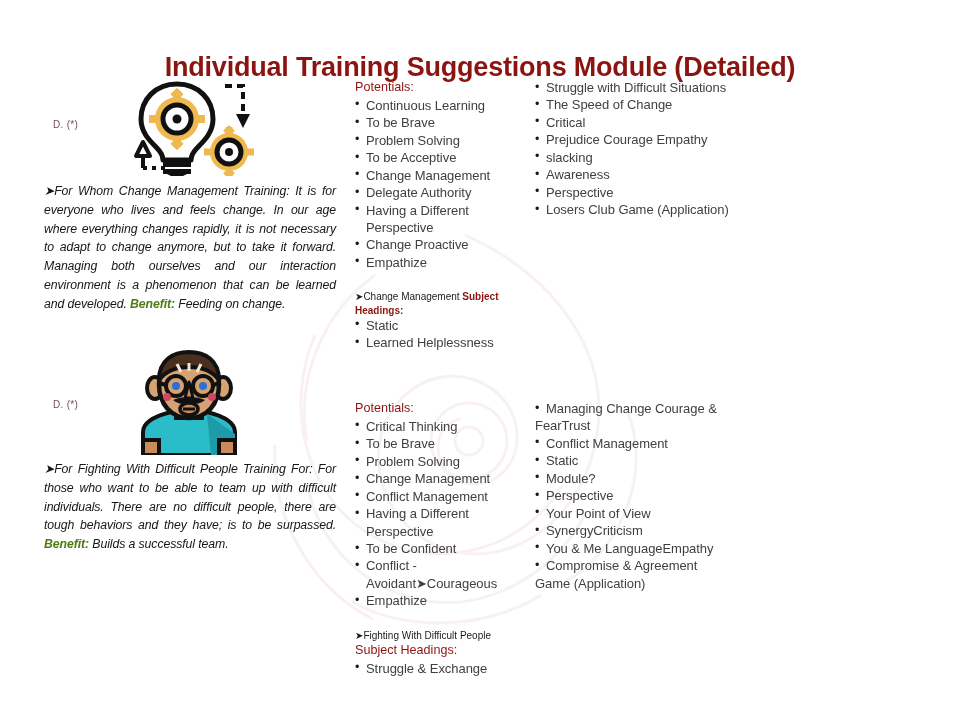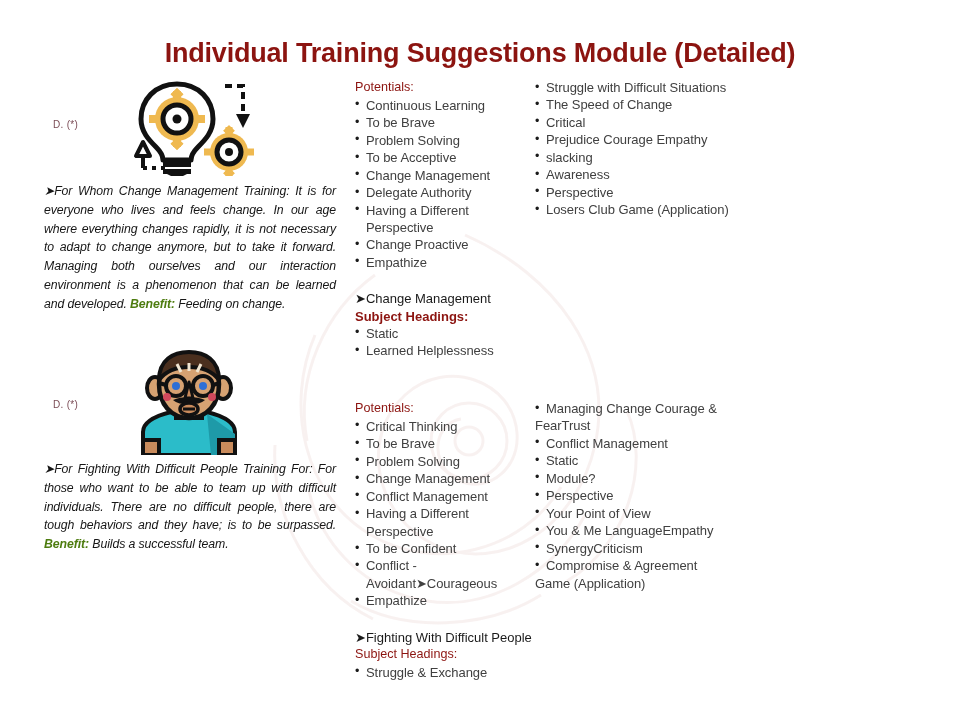--- a/index.html
+++ b/index.html
@@ -27,21 +27,21 @@
 
   #page {
     position: relative;
     width: 960px; height: 720px;
     z-index: 2;
   }
 
   
   #title {
     position: absolute;
-    left: 0; top: 38px;
+    left: 0; top: 52px;
     width: 960px;
     text-align: center;
     font-size: 27px;
     font-weight: bold;
     color: #8C1410;
     letter-spacing: -0.2px;
     white-space: nowrap;
   }
 
   
@@ -83,21 +83,21 @@
   #col-right-2{ left: 535px; top: 400px; width: 205px; }
 
   .sec-head {
     font-size: 12.6px;
     font-weight: normal;
     color: #8C1410;
     line-height: 1.32;
     margin: 0 0 1px 0;
   }
   .lead {
-    font-size: 13px;
+    font-size: 10px;
     color: #1a1a1a;
     line-height: 1.32;
     margin: 0;
   }
   .lead .hl {
     font-weight: bold;
     color: #8C1410;
   }
   ul.bullets {
     list-style: none;
@@ -307,20 +307,20 @@
 
   <div class="col" id="col-right-2">
     <ul class="bullets">
       <li>Managing Change Courage &amp;</li>
       <li class="nobullet">FearTrust</li>
       <li>Conflict Management</li>
       <li>Static</li>
       <li>Module?</li>
       <li>Perspective</li>
       <li>Your Point of View</li>
+      <li>SynergyCriticism</li>
       <li>You &amp; Me LanguageEmpathy</li>
-      <li>SynergyCriticism</li>
       <li>Compromise &amp; Agreement</li>
       <li class="nobullet">Game (Application)</li>
     </ul>
   </div>
 
 </div>
 
 </body></html>

